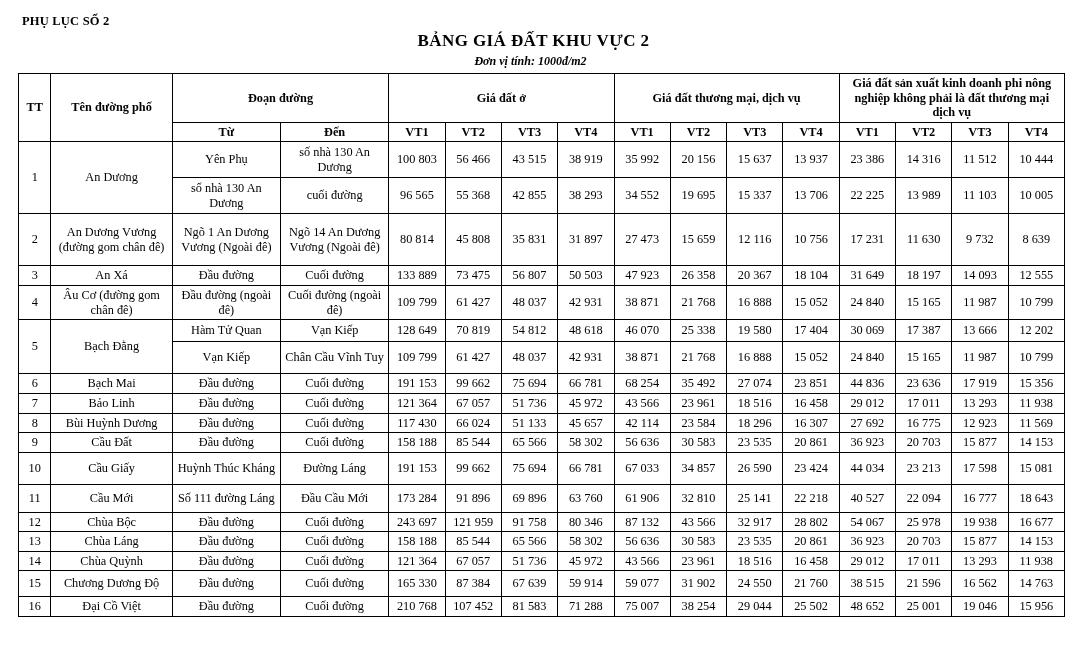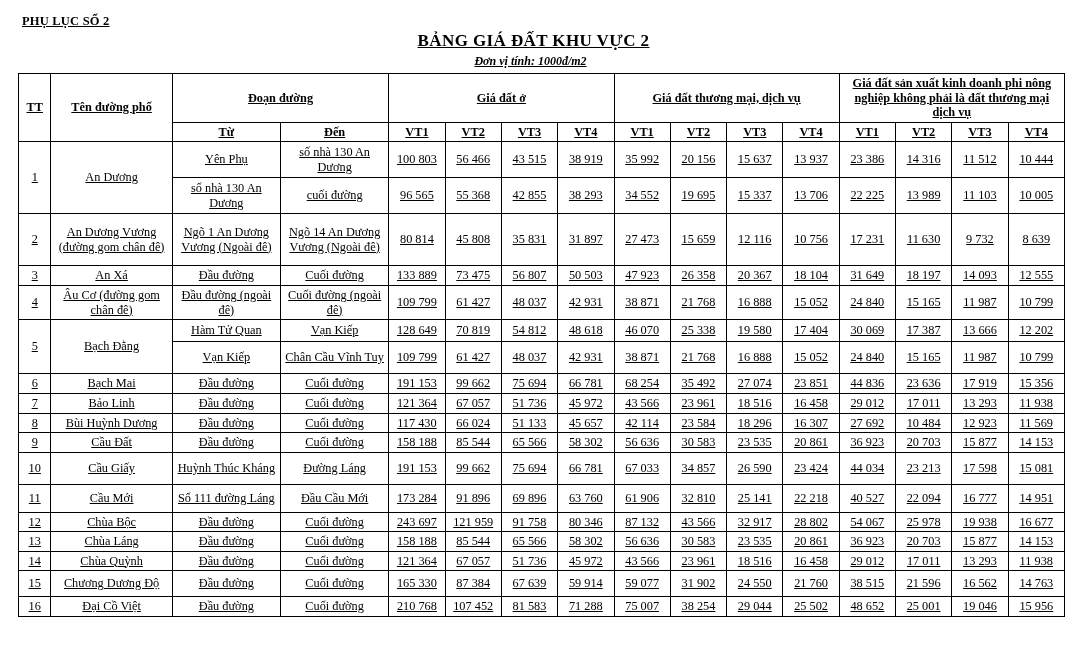--- a/index.html
+++ b/index.html
@@ -13,21 +13,20 @@
     font-family: "Liberation Serif", serif;
     color: #000000;
     overflow: hidden;
   }
   .page {
     position: relative;
     width: 1083px;
     height: 548px;
     box-sizing: border-box;
     padding: 10px 34px 0 18px;
-    text-decoration: underline;
   }
   .appendix {
     font-family: "Liberation Serif", serif;
     font-size: 12.5px;
     font-weight: bold;
     letter-spacing: .2px;
     margin: 4px 0 2px 4px;
   }
   .title-block {
     text-align: center;
@@ -316,21 +315,21 @@
           <td class="seg">Cuối đường</td>
           <td class="num">117 430</td>
           <td class="num">66 024</td>
           <td class="num">51 133</td>
           <td class="num">45 657</td>
           <td class="num">42 114</td>
           <td class="num">23 584</td>
           <td class="num">18 296</td>
           <td class="num">16 307</td>
           <td class="num">27 692</td>
-          <td class="num">10 484</td>
+          <td class="num">16 775</td>
           <td class="num">12 923</td>
           <td class="num">11 569</td>
         </tr>
         <tr class="row" style="height: 18px;">
           <td class="num">9</td>
           <td class="street">Cầu Đất</td>
           <td class="seg">Đầu đường</td>
           <td class="seg">Cuối đường</td>
           <td class="num">158 188</td>
           <td class="num">85 544</td>
@@ -372,21 +371,21 @@
           <td class="num">91 896</td>
           <td class="num">69 896</td>
           <td class="num">63 760</td>
           <td class="num">61 906</td>
           <td class="num">32 810</td>
           <td class="num">25 141</td>
           <td class="num">22 218</td>
           <td class="num">40 527</td>
           <td class="num">22 094</td>
           <td class="num">16 777</td>
-          <td class="num">14 951</td>
+          <td class="num">18 643</td>
         </tr>
         <tr class="row" style="height: 18px;">
           <td class="num">12</td>
           <td class="street">Chùa Bộc</td>
           <td class="seg">Đầu đường</td>
           <td class="seg">Cuối đường</td>
           <td class="num">243 697</td>
           <td class="num">121 959</td>
           <td class="num">91 758</td>
           <td class="num">80 346</td>

